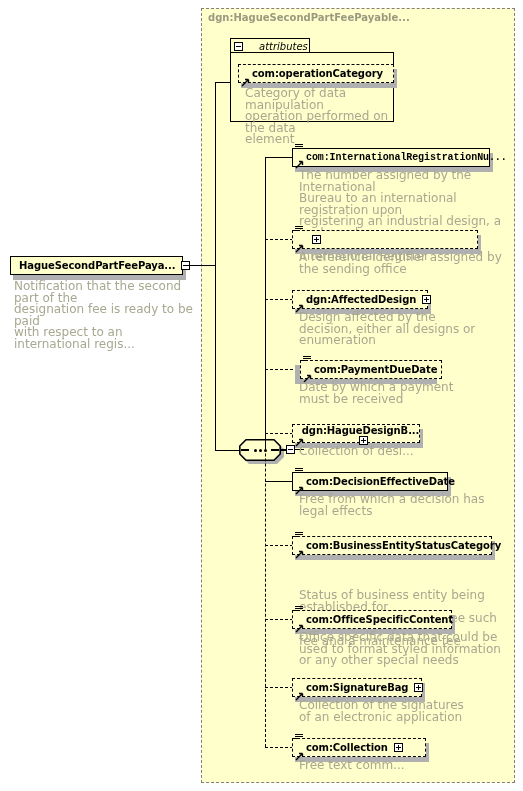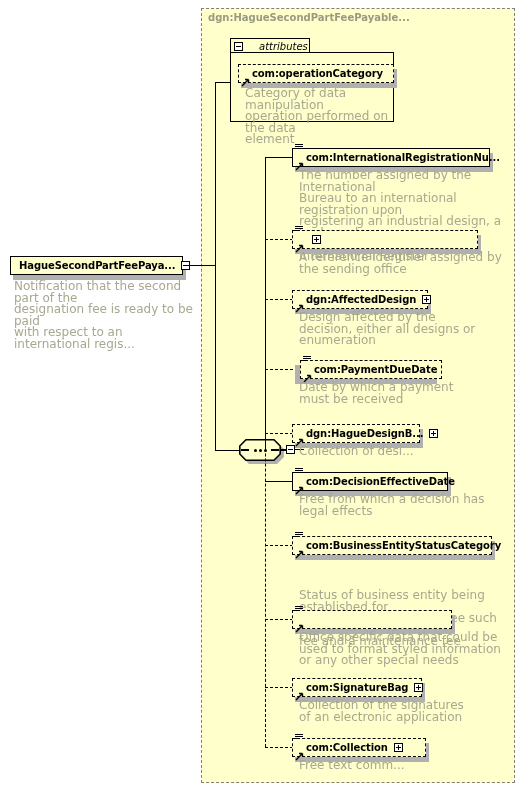--- a/index.html
+++ b/index.html
@@ -268,21 +268,21 @@
     <div style="position:absolute; left:56px; top:10px; width:9px; height:1px; background:#000;"></div>
   </div>
 
   <div class="ln-dash-v" style="left: 265px; top: 158px; height: 589px;"></div>
 
   <div class="ln v" style="left:265px; top:158px; height:292px;"></div>
 
   <div id="nodes">
       <div class="ln h" style="left: 265px; top: 157px; width: 28px;"></div>
       <div class="node-shadow" style="left: 295px; top: 153px; width: 198px;"></div>
-      <div class="node solid" style="left: 292px; top: 148px; width: 198px;">
+      <div class="node solid" style="left: 292px; top: 148px; width: 198px; font-family: Liberation Mono, monospace;">
         <span class="lines-icon">
           <i></i>
           <i></i>
           <i></i>
         </span>
         <span class="arrow-icon"><svg width="9" height="9" viewBox="0 0 9 9">
             <path d="M1 8 L7.5 1.5 M7.5 1.5 L4 1.5 M7.5 1.5 L7.5 5" stroke="#000" stroke-width="1.4" fill="none"></path>
           </svg></span>
         <span class="node-label">com:InternationalRegistrationNu...</span>
       </div>
@@ -327,21 +327,21 @@
         </span>
         <span class="arrow-icon"><svg width="9" height="9" viewBox="0 0 9 9">
             <path d="M1 8 L7.5 1.5 M7.5 1.5 L4 1.5 M7.5 1.5 L7.5 5" stroke="#000" stroke-width="1.4" fill="none"></path>
           </svg></span>
         <span class="node-label">com:PaymentDueDate</span>
       </div>
       <div class="desc" style="left: 299px; top: 382px; width: 215px;">Date by which a payment
 must be received</div>
       <div class="ln-dash-h" style="left: 265px; top: 433px; width: 28px;"></div>
       <div class="node-shadow" style="left: 295px; top: 429px; width: 128px;"></div>
-      <div class="node dashed" style="left: 292px; top: 424px; width: 128px;">
+      <div class="node dashed" style="left: 292px; top: 424px; width: 128px; flex-direction: column;">
         <span class="arrow-icon"><svg width="9" height="9" viewBox="0 0 9 9">
             <path d="M1 8 L7.5 1.5 M7.5 1.5 L4 1.5 M7.5 1.5 L7.5 5" stroke="#000" stroke-width="1.4" fill="none"></path>
           </svg></span>
         <span class="node-label">dgn:HagueDesignB...</span>
         <span class="pm-box plus"></span>
       </div>
       <div class="desc" style="left: 299px; top: 446px; width: 215px;">Collection of desi...</div>
       <div class="ln h" style="left: 265px; top: 481px; width: 28px;"></div>
       <div class="node-shadow" style="left: 295px; top: 477px; width: 156px;"></div>
       <div class="node solid" style="left: 292px; top: 472px; width: 156px;">
@@ -377,20 +377,21 @@
       <div class="node-shadow" style="left: 295px; top: 615px; width: 160px;"></div>
       <div class="node dashed" style="left: 292px; top: 610px; width: 160px;">
         <span class="lines-icon">
           <i></i>
           <i></i>
           <i></i>
         </span>
         <span class="arrow-icon"><svg width="9" height="9" viewBox="0 0 9 9">
             <path d="M1 8 L7.5 1.5 M7.5 1.5 L4 1.5 M7.5 1.5 L7.5 5" stroke="#000" stroke-width="1.4" fill="none"></path>
           </svg></span>
+        <span class="node-label">com:OfficeSpecificContent</span>
       </div>
       <div class="desc" style="left: 299px; top: 632px; width: 215px;">Office specific data that could be
 used to format styled information
 or any other special needs</div>
       <div class="ln-dash-h" style="left: 265px; top: 687px; width: 28px;"></div>
       <div class="node-shadow" style="left: 295px; top: 683px; width: 130px;"></div>
       <div class="node dashed" style="left: 292px; top: 678px; width: 130px;">
         <span class="arrow-icon"><svg width="9" height="9" viewBox="0 0 9 9">
             <path d="M1 8 L7.5 1.5 M7.5 1.5 L4 1.5 M7.5 1.5 L7.5 5" stroke="#000" stroke-width="1.4" fill="none"></path>
           </svg></span>

